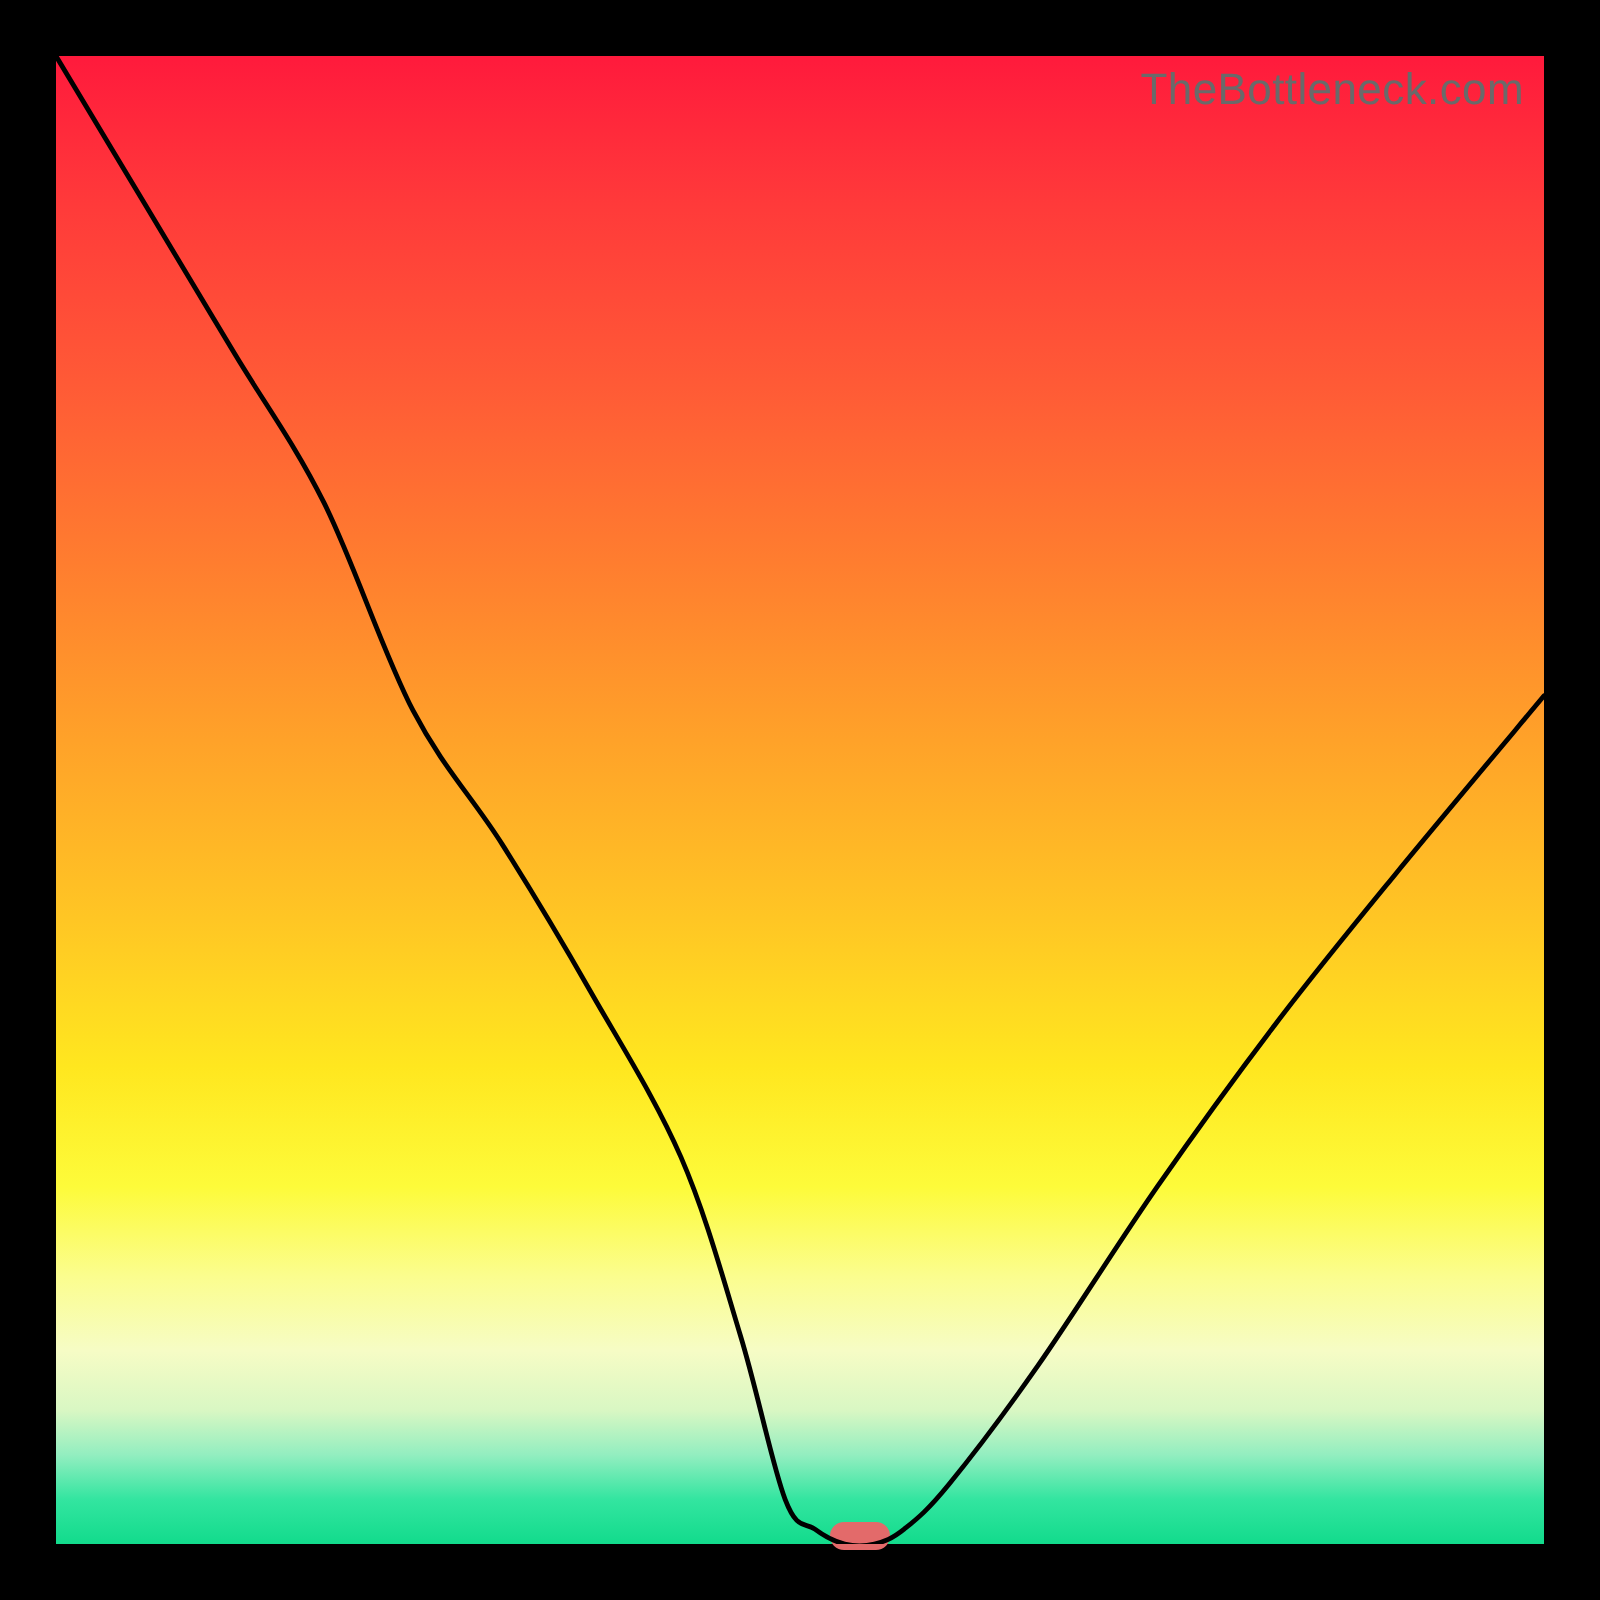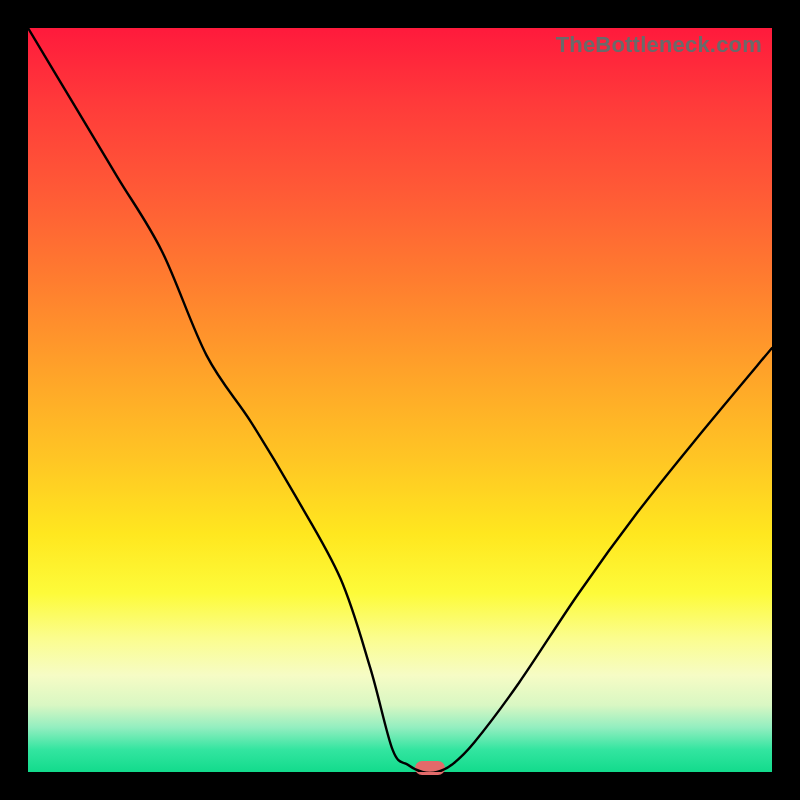--- a/index.html
+++ b/index.html
@@ -40,21 +40,21 @@
       #33e5a0 97%,
       #12db8c 100%
     );
   }
   .watermark {
     position: absolute;
     top: 4px;
     right: 10px;
     color: #6a6a6a;
     font-size: 22px;
-    font-weight: 700;
+    font-weight: 400;
     letter-spacing: 0.2px;
     user-select: none;
     z-index: 50;
     text-align: right;
   }
   svg.curve {
     position: absolute;
     left: 0;
     top: 0;
     width: 744px;

